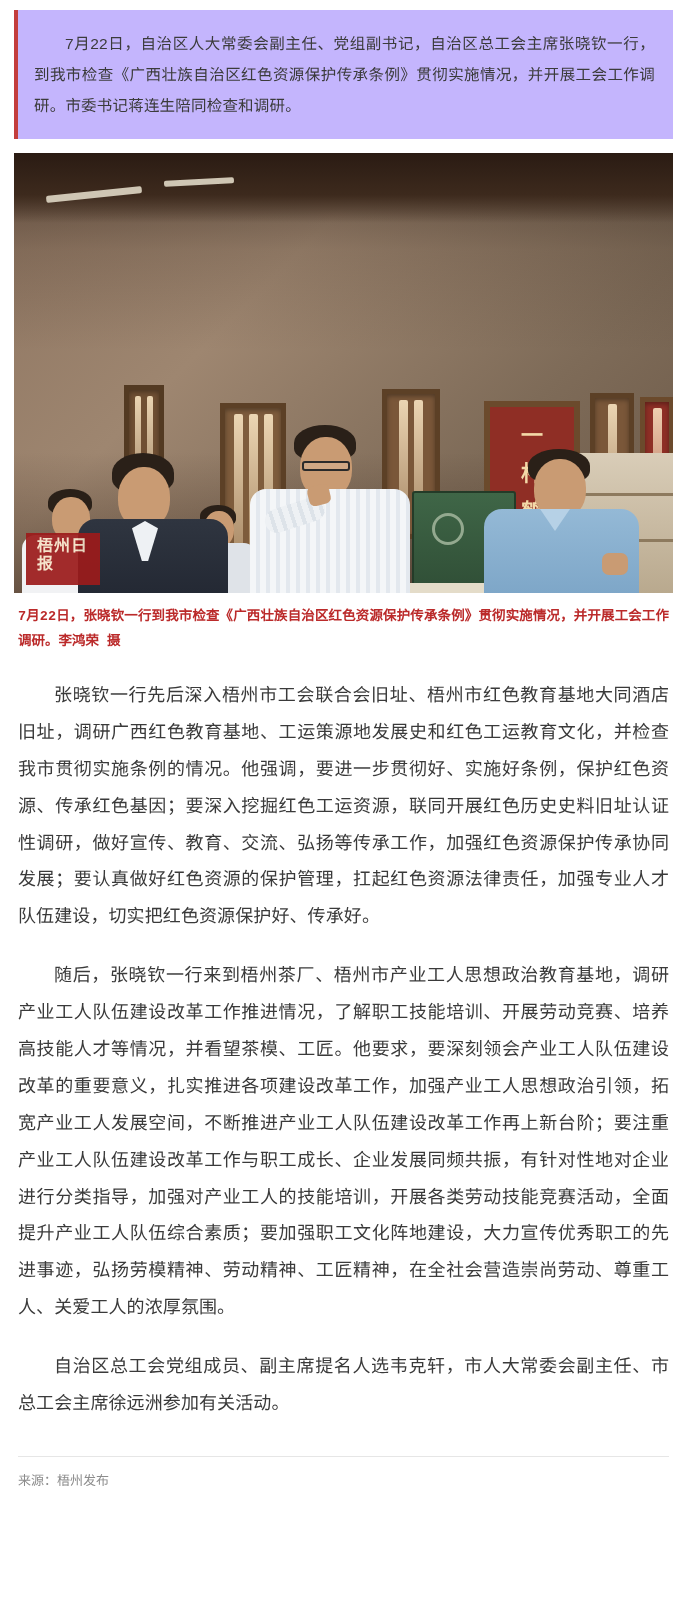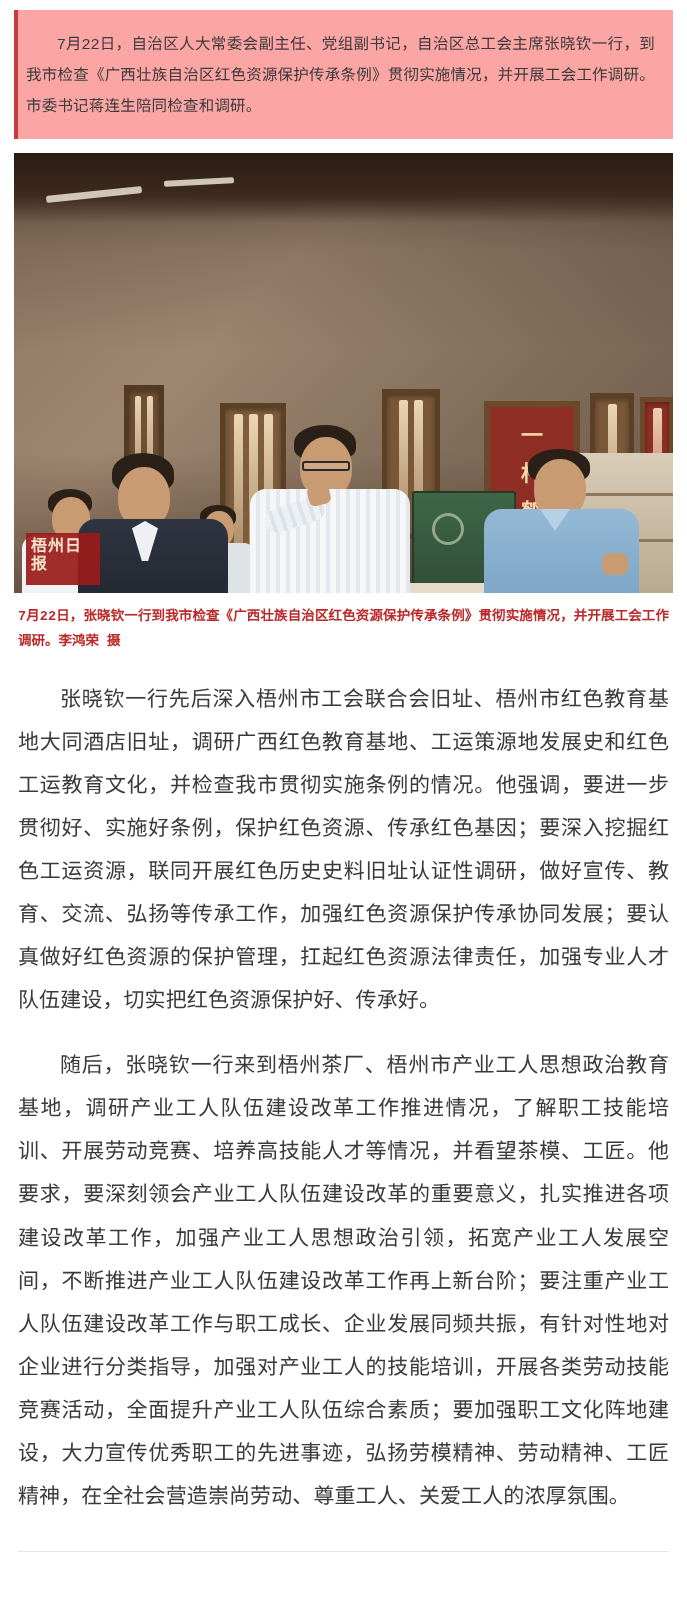--- a/index.html
+++ b/index.html
@@ -18,23 +18,23 @@
   .page {
     width: 687px;
     padding: 0 0 12px 0;
     background: #fff;
     position: relative;
   }
 
   
   .lead-box {
     margin: 10px 14px 8px 14px;
-    background: #fca5a5;
+    background: #c4b5fd;
     border-left: 4px solid #c33d3d;
-    padding: 18px 18px 18px 8px;
+    padding: 18px 18px 18px 16px;
   }
   .lead-text {
     font-size: 15.5px;
     line-height: 2.0;
     color: #3b3b3b;
     text-align: justify;
     text-indent: 2em;
     letter-spacing: 0.2px;
   }
 
@@ -224,39 +224,39 @@
     position: absolute;
     left: 12px; bottom: 8px;
     width: 74px; height: 52px;
     background: #9c1b1b;
     color: #f6e2c8;
     font-family: "DejaVu Serif", serif;
     font-weight: 700;
     font-size: 16px;
     line-height: 1.1;
     letter-spacing: 1px;
-    padding: 4px 5px;
+    padding: 4px 11px;
     opacity: 0.92;
   }
 
   
   .caption {
     margin: 12px 18px 0 18px;
     color: #bb2a2a;
     font-weight: 700;
     font-size: 13.5px;
     line-height: 1.85;
     text-align: justify;
     font-family: Liberation Mono, monospace;
   }
 
   
   .body-wrap { margin: 6px 18px 0 18px; }
   .para {
-    font-size: 21px;
+    font-size: 18px;
     line-height: 2.05;
     color: #3a3a3a;
     text-align: justify;
     text-indent: 2em;
     margin: 22px 0 0 0;
     letter-spacing: 0.1px;
   }
   .divider {
     margin: 34px 18px 0 18px;
     height: 1px;
@@ -363,17 +363,19 @@
 
       <div class="watermark">梧州日报</div>
     </div>
   </div>
 
   <div class="caption">7月22日，张晓钦一行到我市检查《广西壮族自治区红色资源保护传承条例》贯彻实施情况，并开展工会工作调研。李鸿荣 摄</div>
 
   <div class="body-wrap">
     <p class="para">张晓钦一行先后深入梧州市工会联合会旧址、梧州市红色教育基地大同酒店旧址，调研广西红色教育基地、工运策源地发展史和红色工运教育文化，并检查我市贯彻实施条例的情况。他强调，要进一步贯彻好、实施好条例，保护红色资源、传承红色基因；要深入挖掘红色工运资源，联同开展红色历史史料旧址认证性调研，做好宣传、教育、交流、弘扬等传承工作，加强红色资源保护传承协同发展；要认真做好红色资源的保护管理，扛起红色资源法律责任，加强专业人才队伍建设，切实把红色资源保护好、传承好。</p>
     <p class="para">随后，张晓钦一行来到梧州茶厂、梧州市产业工人思想政治教育基地，调研产业工人队伍建设改革工作推进情况，了解职工技能培训、开展劳动竞赛、培养高技能人才等情况，并看望茶模、工匠。他要求，要深刻领会产业工人队伍建设改革的重要意义，扎实推进各项建设改革工作，加强产业工人思想政治引领，拓宽产业工人发展空间，不断推进产业工人队伍建设改革工作再上新台阶；要注重产业工人队伍建设改革工作与职工成长、企业发展同频共振，有针对性地对企业进行分类指导，加强对产业工人的技能培训，开展各类劳动技能竞赛活动，全面提升产业工人队伍综合素质；要加强职工文化阵地建设，大力宣传优秀职工的先进事迹，弘扬劳模精神、劳动精神、工匠精神，在全社会营造崇尚劳动、尊重工人、关爱工人的浓厚氛围。</p>
+    <p class="para">自治区总工会党组成员、副主席提名人选韦克轩，市人大常委会副主任、市总工会主席徐远洲参加有关活动。</p>
   </div>
 
   <div class="divider"></div>
+  <div class="source">来源：梧州发布</div>
 
 </div>
 
 </body></html>

